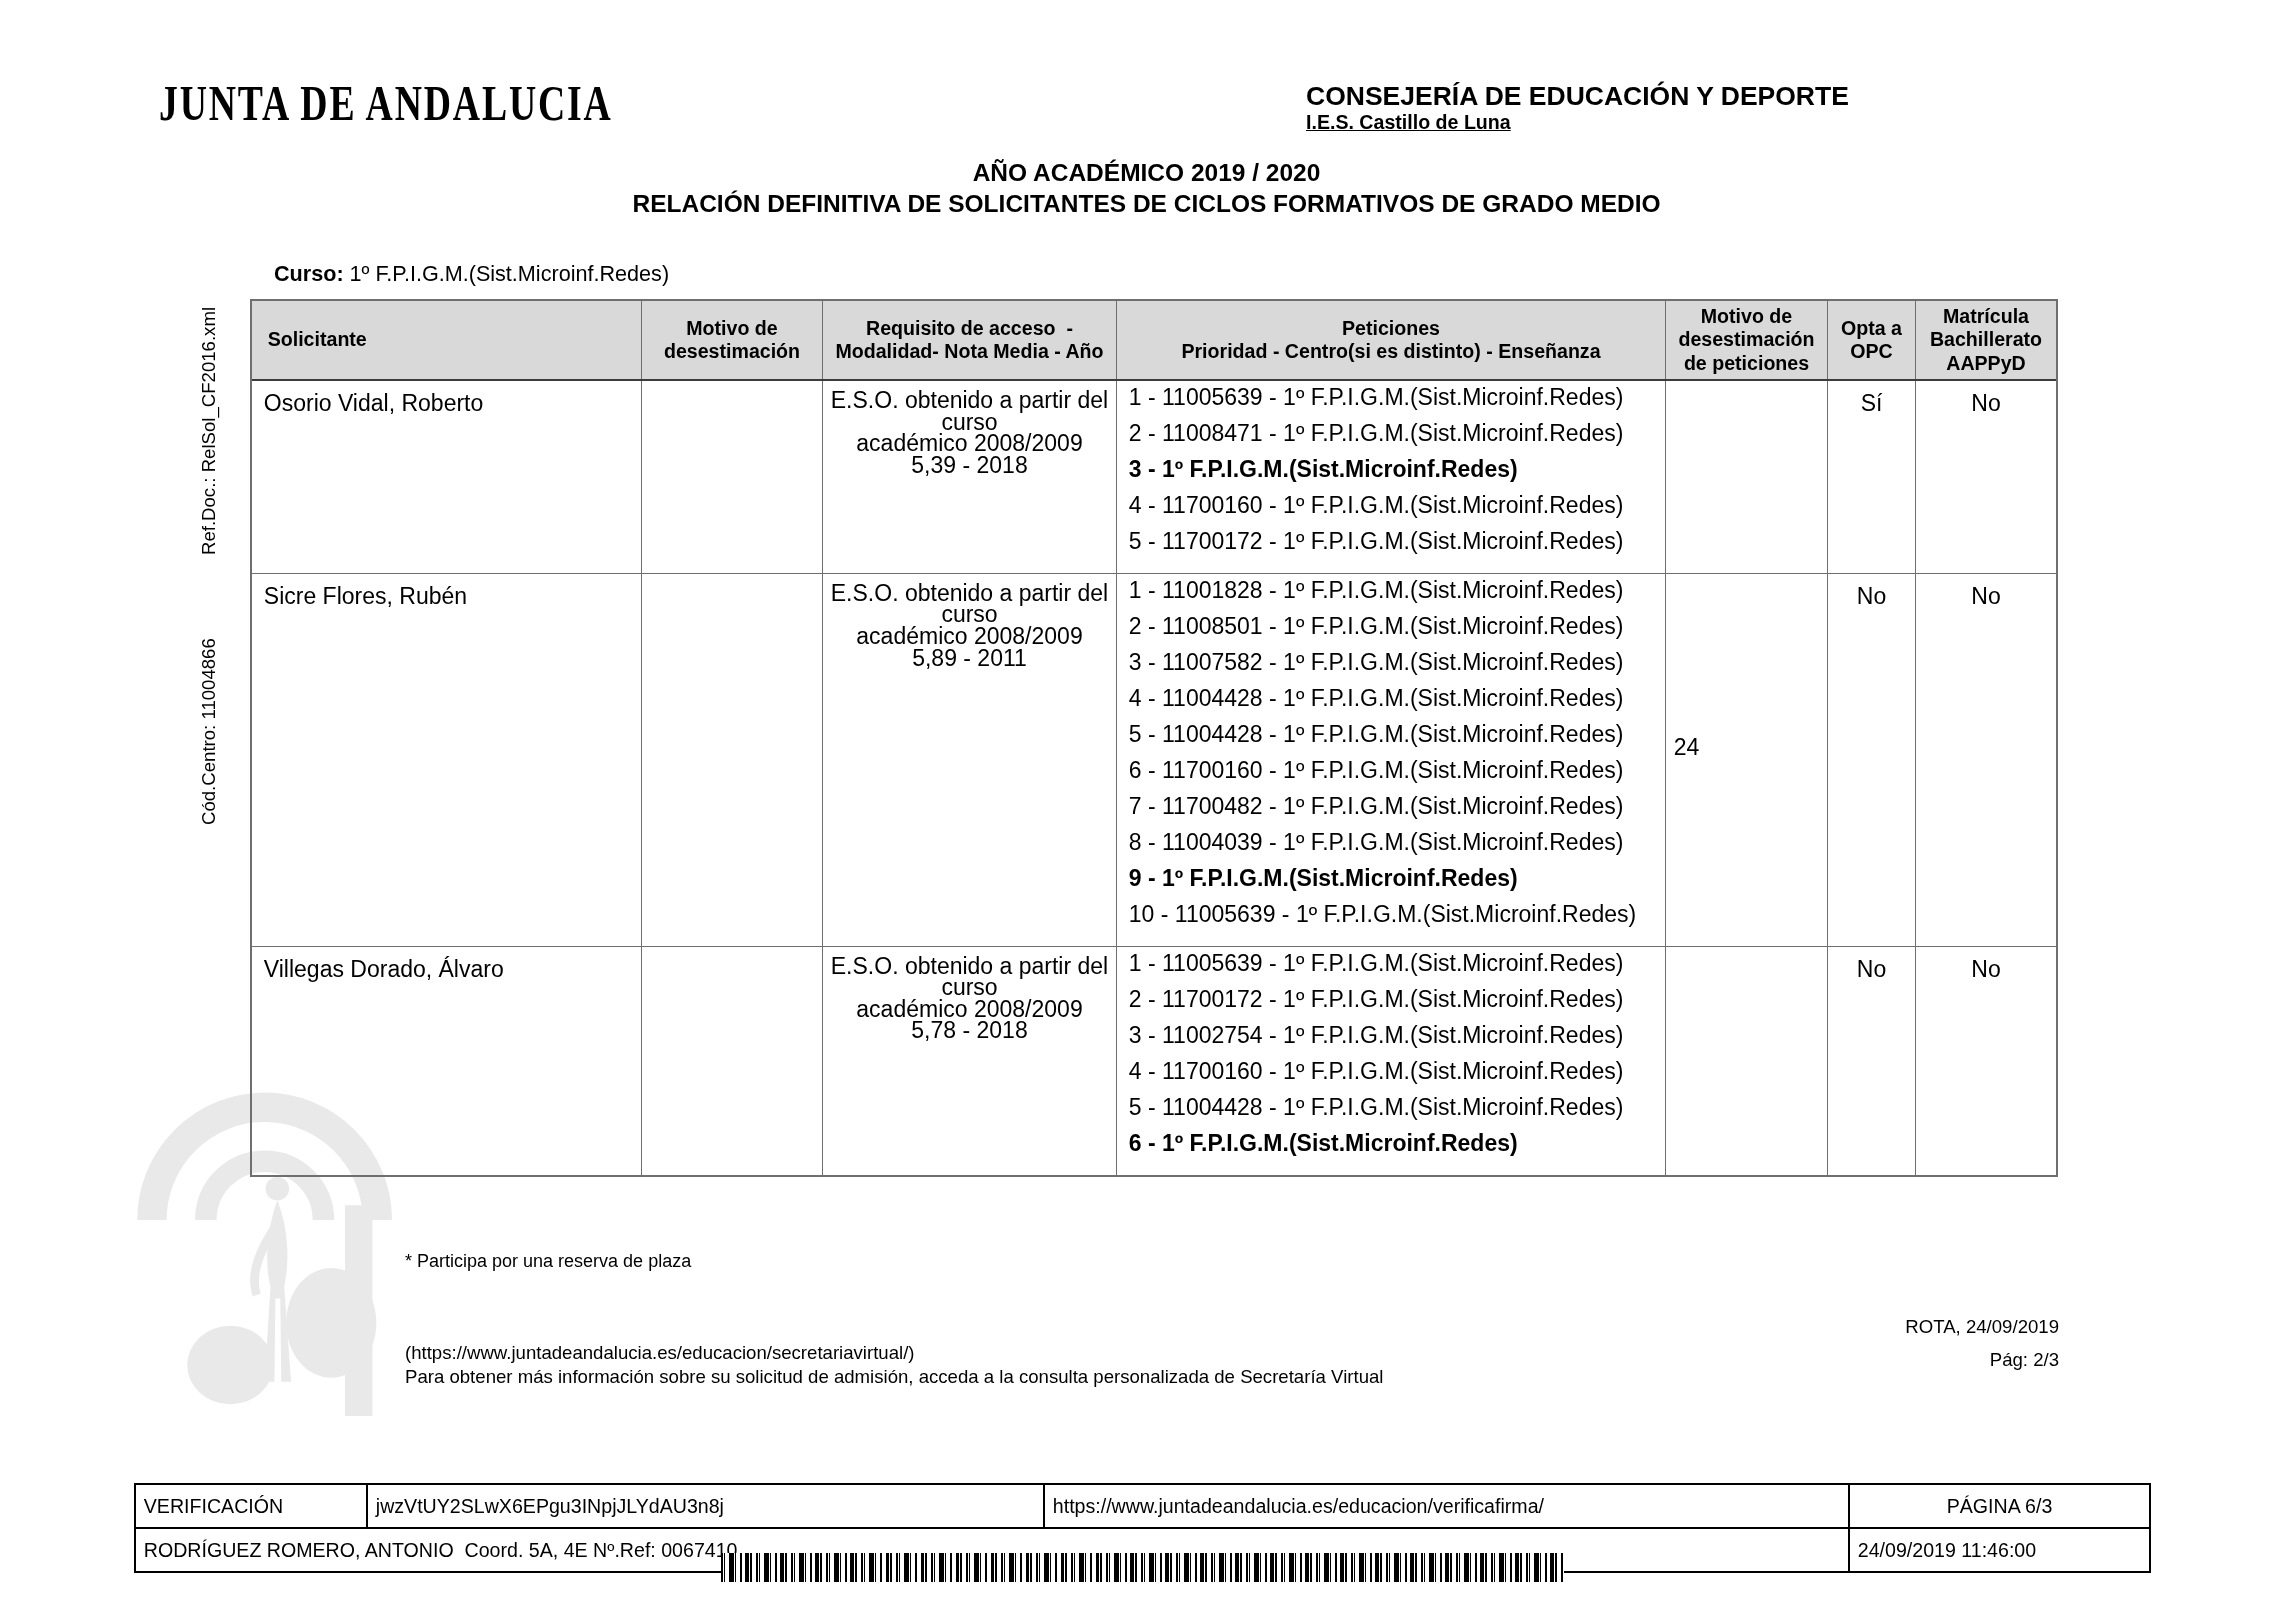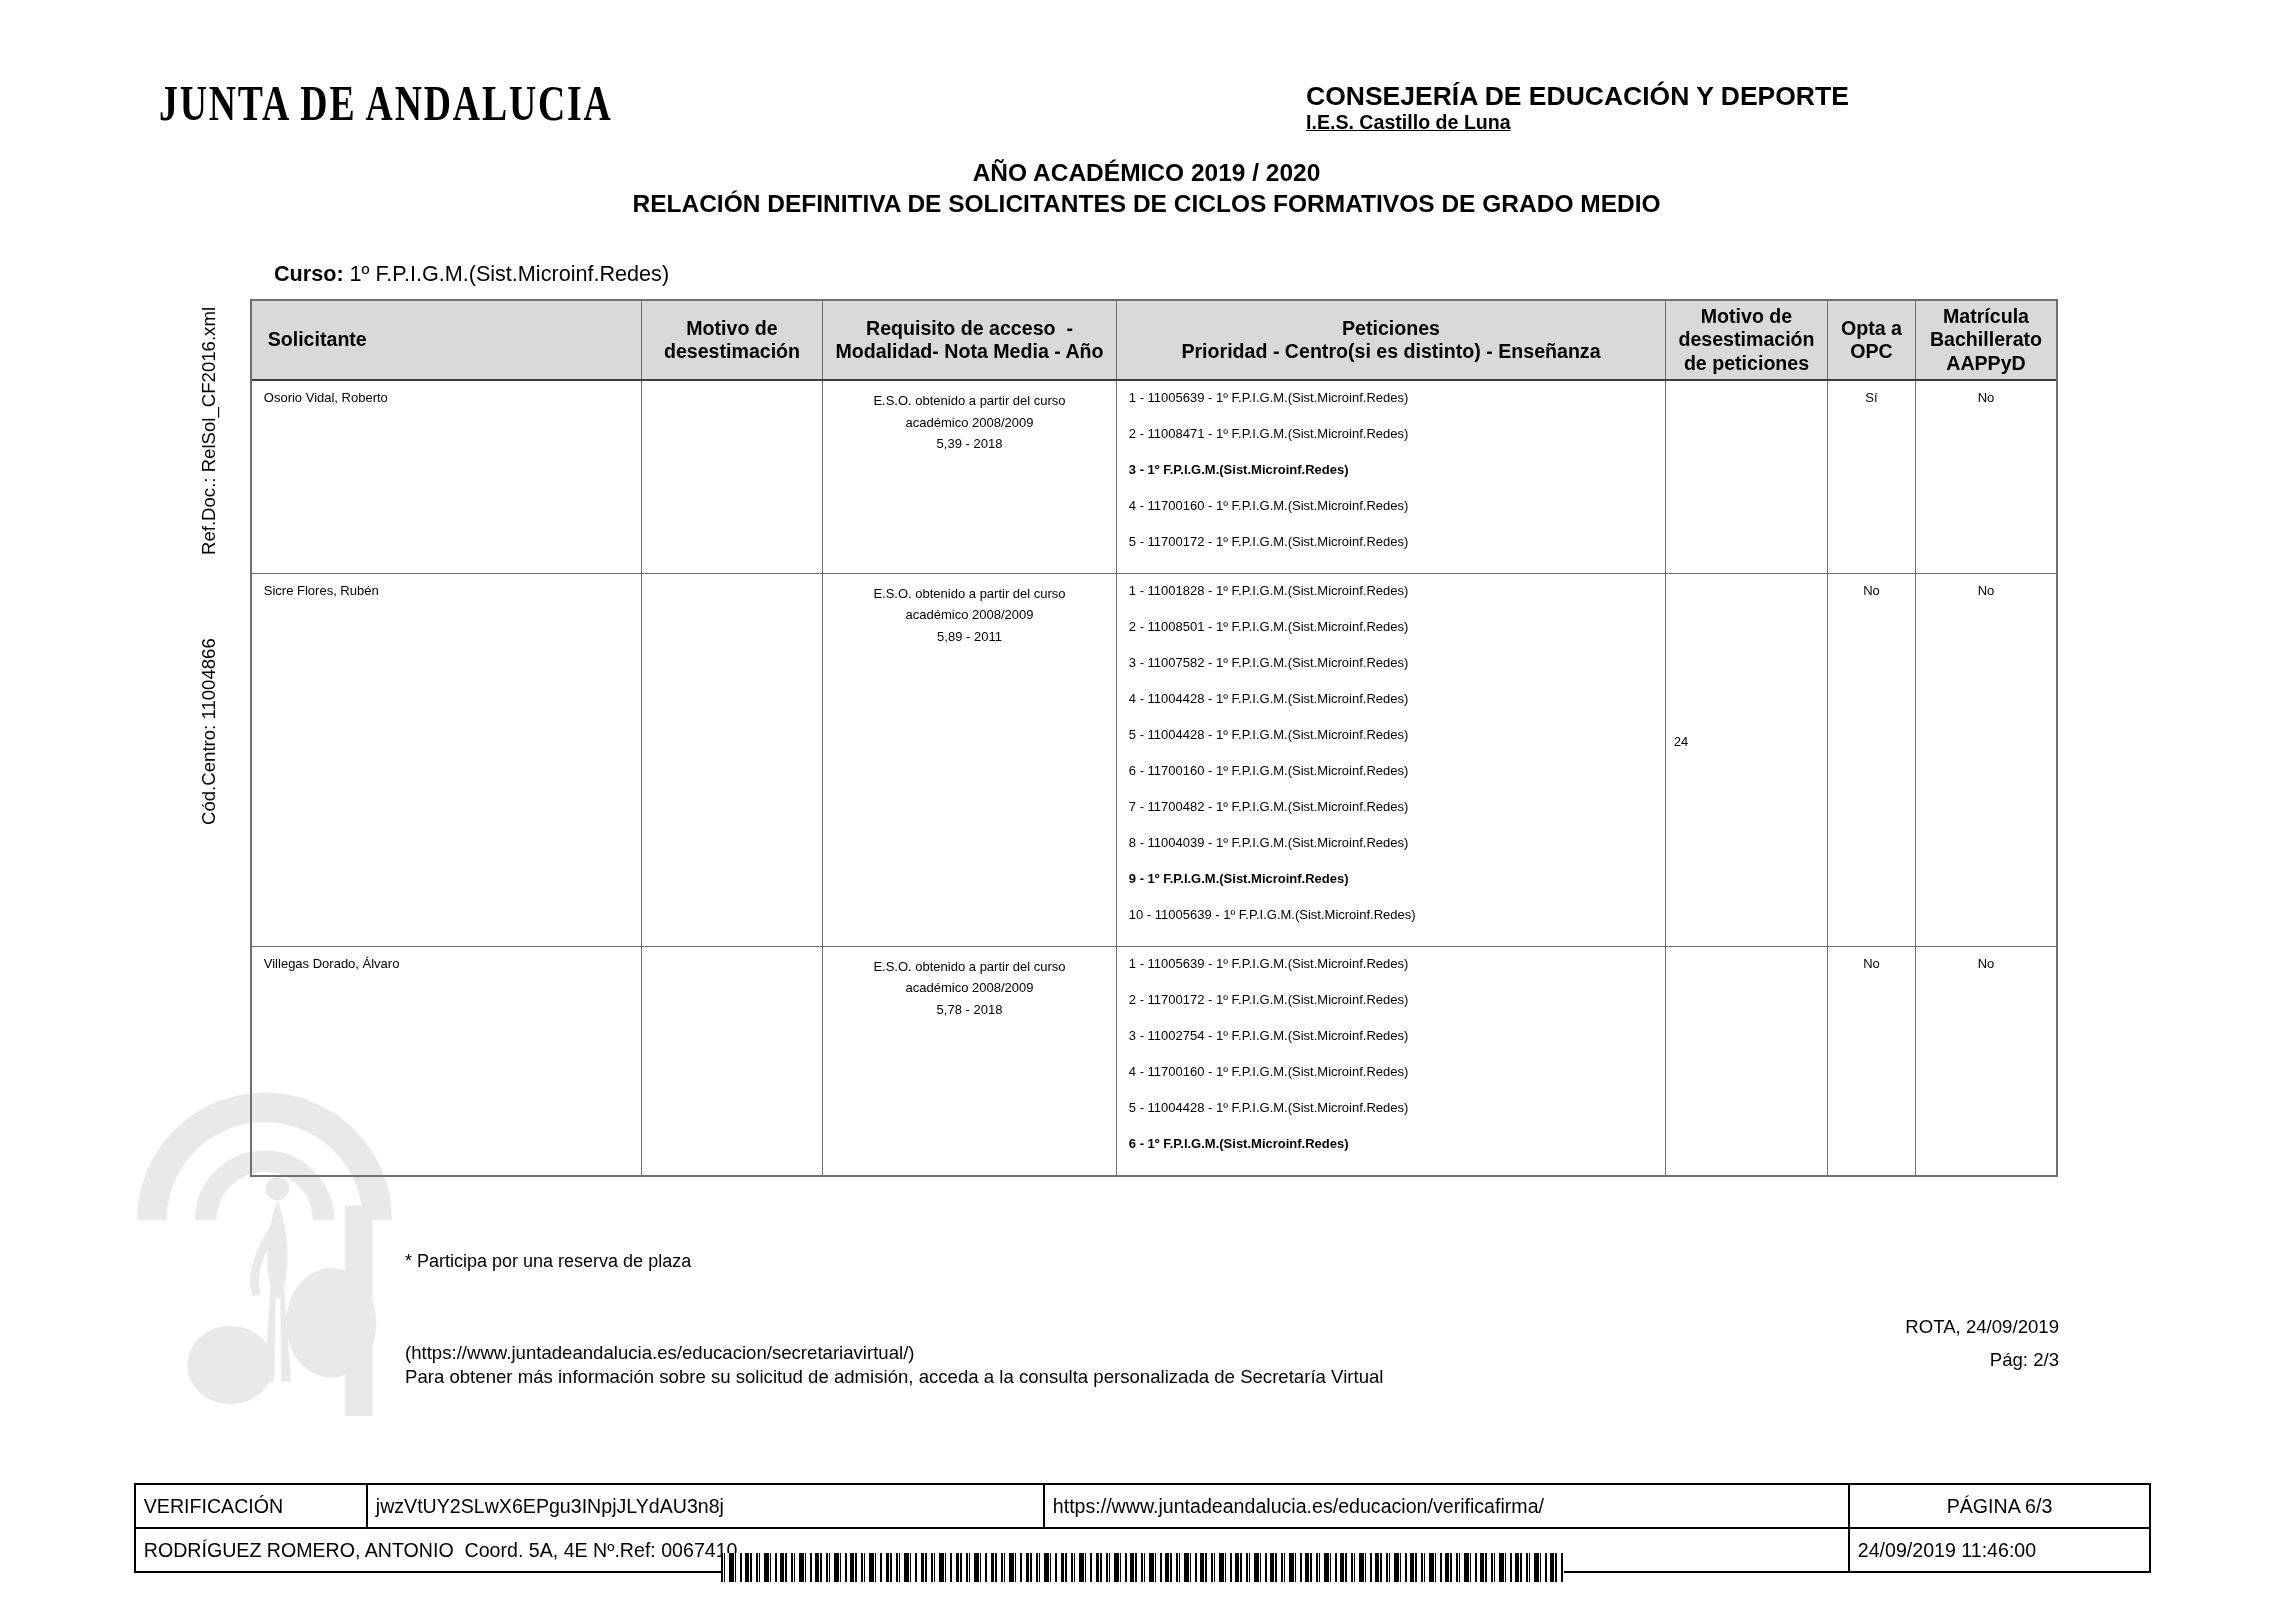--- a/index.html
+++ b/index.html
@@ -50,21 +50,21 @@
   .th {
     font-size: 19.6px; font-weight: bold; text-align: center;
     display: flex; align-items: center; justify-content: center;
     white-space: pre-wrap; line-height: 23.5px; padding: 3.9px 2px;
     border-right: 1px solid #6f6f6f;
   }
   .th.left { justify-content: flex-start; text-align: left; padding-left: 15.7px; }
   .th:last-child { border-right: none; }
   .t-row { border-top: 1px solid #6f6f6f; }
   .t-row:first-child { border-top: none; }
-  .t-cell { border-right: 1px solid #6f6f6f; font-size: 13px; }
+  .t-cell { border-right: 1px solid #6f6f6f; font-size: 23px; }
   .t-cell:last-child { border-right: none; }
   .cell-name { padding: 8.8px 11.8px; }
   .cell-req { padding: 8.8px 5.9px; text-align: center; line-height: 21.6px; white-space: pre-line; }
   .cell-pet { padding: 5.9px 0 5.9px 11.8px; }
   .petition { height: 36px; line-height: 21.6px; white-space: nowrap; }
   .petition.bold { font-weight: bold; }
   .cell-note { padding-left: 7.8px; }
   .cell-center { text-align: center; padding-top: 8.8px; }
 
   

